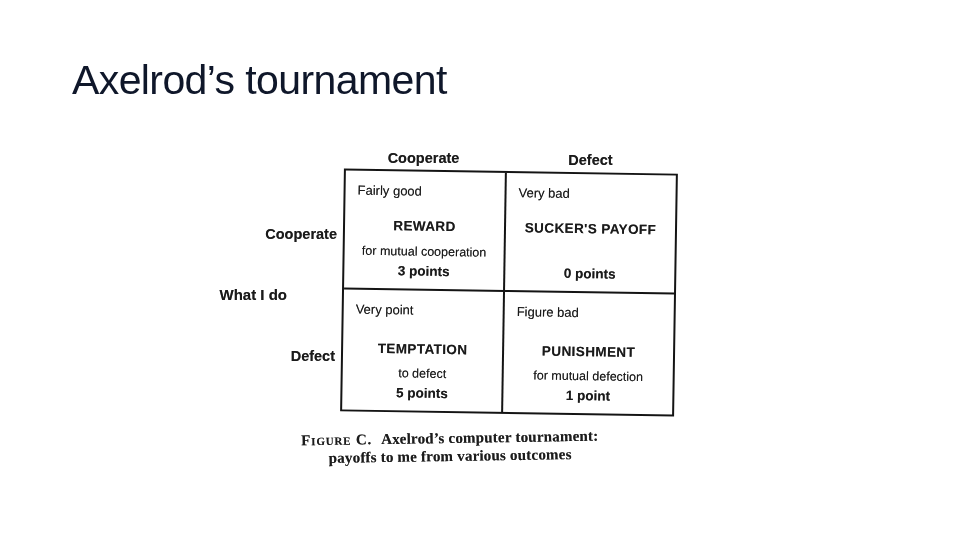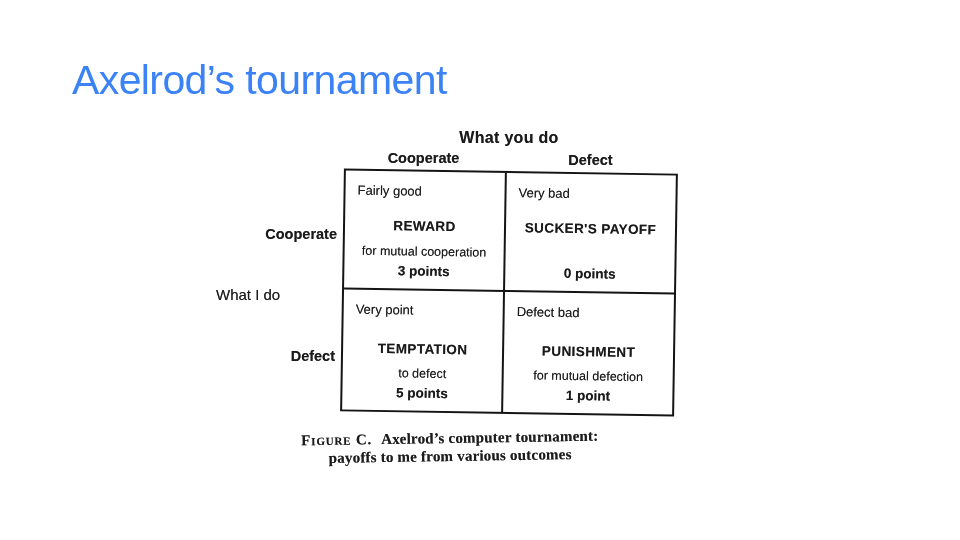--- a/index.html
+++ b/index.html
@@ -8,21 +8,21 @@
     background:#ffffff;
     font-family:"Liberation Sans", sans-serif;
     position:relative; overflow:hidden;
     color:#1d1d1d;
   }
 
   
   .page-title {
     position:absolute; left:72px; top:58px;
     font-size:41px; line-height:1.1; font-weight:400;
-    letter-spacing:-0.6px; color:#3b82f6;
+    letter-spacing:-0.6px; color:#0f172a;
   }
 
   
   .scan {
     position:absolute; left:200px; top:120px; width:500px; height:370px;
     color:#1a1a1a;
     text-shadow:0 0 0.3px rgba(0,0,0,0.55);
   }
 
   .axis-top {
@@ -39,22 +39,22 @@
   }
   .rowlabel1 {
     position:absolute; left:0; top:106px; width:137px;
     text-align:right; font-weight:bold; font-size:14.5px;
   }
   .rowlabel2 {
     position:absolute; left:0; top:228px; width:135px;
     text-align:right; font-weight:bold; font-size:14.5px;
   }
   .axis-left {
-    position:absolute; left:16px; top:166px; width:83px;
-    font-weight:normal; font-size:15px;
+    position:absolute; left:4px; top:166px; width:83px;
+    text-align:right; font-weight:bold; font-size:15px;
   }
 
   .matrix {
     position:absolute; left:142px; top:51px; width:334px; height:243px;
     box-sizing:border-box; border:2px solid #141414; background:#fff;
     display:grid; grid-template-columns:161px 1fr; grid-template-rows:119px 1fr;
     transform:rotate(0.9deg); transform-origin:50% 50%;
   }
   .cell { position:relative; }
   .cell.cr { border-right:2px solid #141414; }
@@ -77,21 +77,20 @@
   }
   .cap-label { font-variant:small-caps; letter-spacing:0.8px; margin-right:9px; }
 </style>
 </head>
 <body>
 
 <div class="page-title">Axelrod’s tournament</div>
 
 <div class="scan">
 
-  <div class="axis-top">What you do</div>
   <div class="colhead1">Cooperate</div>
   <div class="colhead2">Defect</div>
 
   <div class="rowlabel1">Cooperate</div>
   <div class="axis-left">What I do</div>
   <div class="rowlabel2">Defect</div>
 
   <div class="matrix">
     <div class="cell cr cb row1">
       <span class="q">Fairly good</span>
@@ -105,21 +104,21 @@
       <span class="s"></span>
       <span class="p">0 points</span>
     </div>
     <div class="cell cr row2">
       <span class="q">Very point</span>
       <span class="n">TEMPTATION</span>
       <span class="s">to defect</span>
       <span class="p">5 points</span>
     </div>
     <div class="cell row2">
-      <span class="q">Defect bad</span>
+      <span class="q">Figure bad</span>
       <span class="n">PUNISHMENT</span>
       <span class="s">for mutual defection</span>
       <span class="p">1 point</span>
     </div>
   </div>
 
   <div class="caption">
     <div><span class="cap-label">Figure C.</span><span>Axelrod’s computer tournament:</span></div>
     <div>payoffs to me from various outcomes</div>
   </div>

